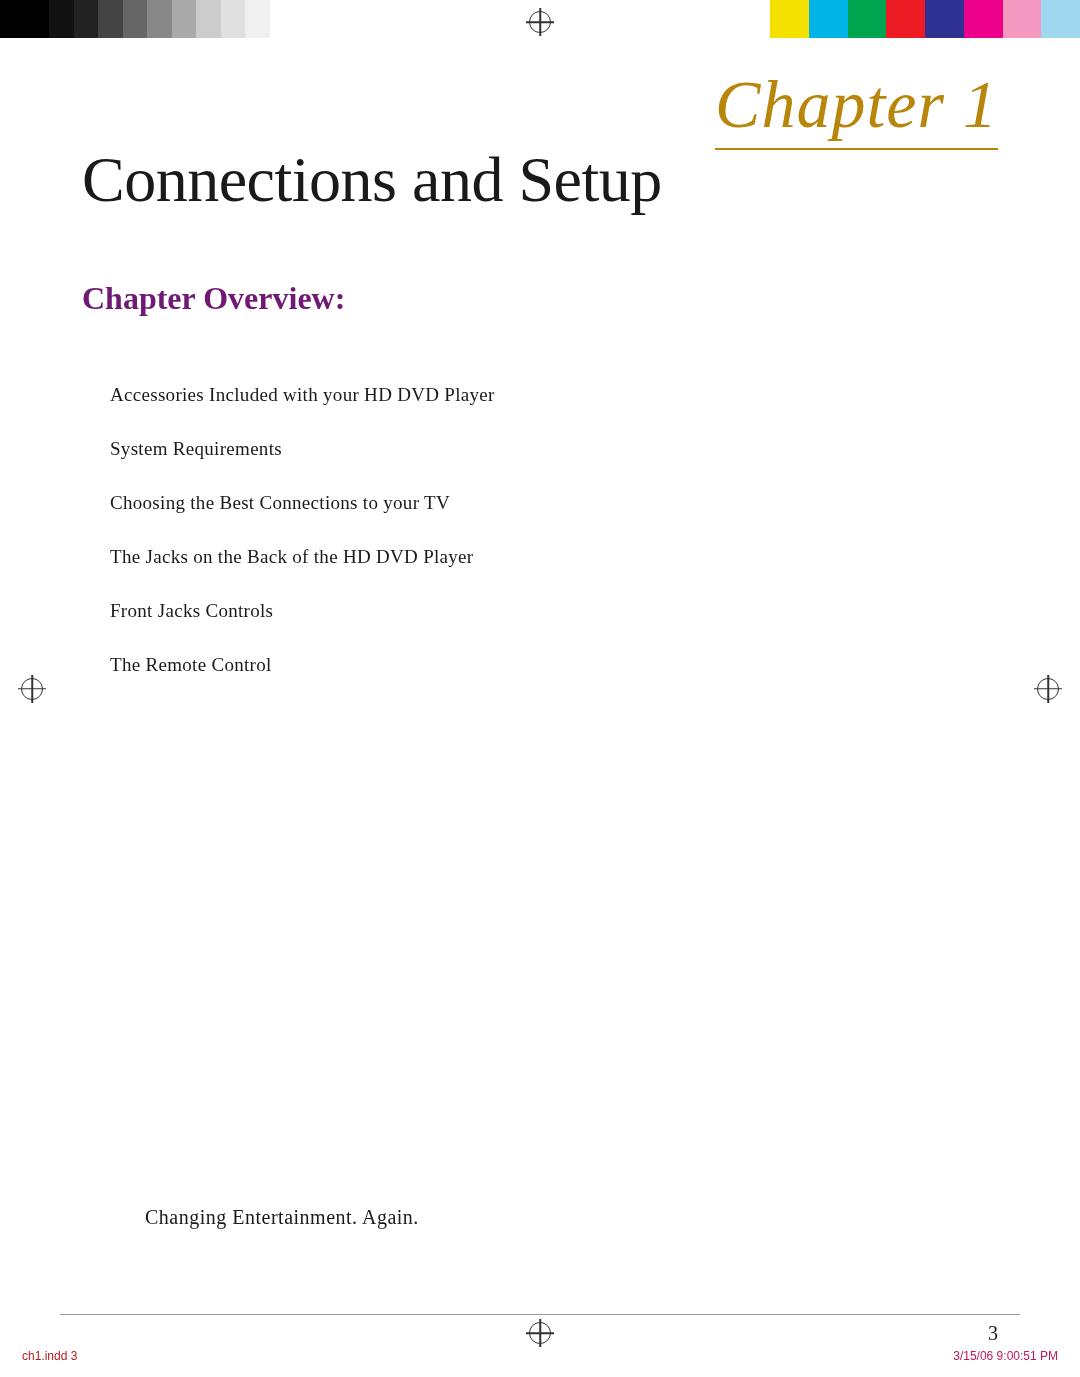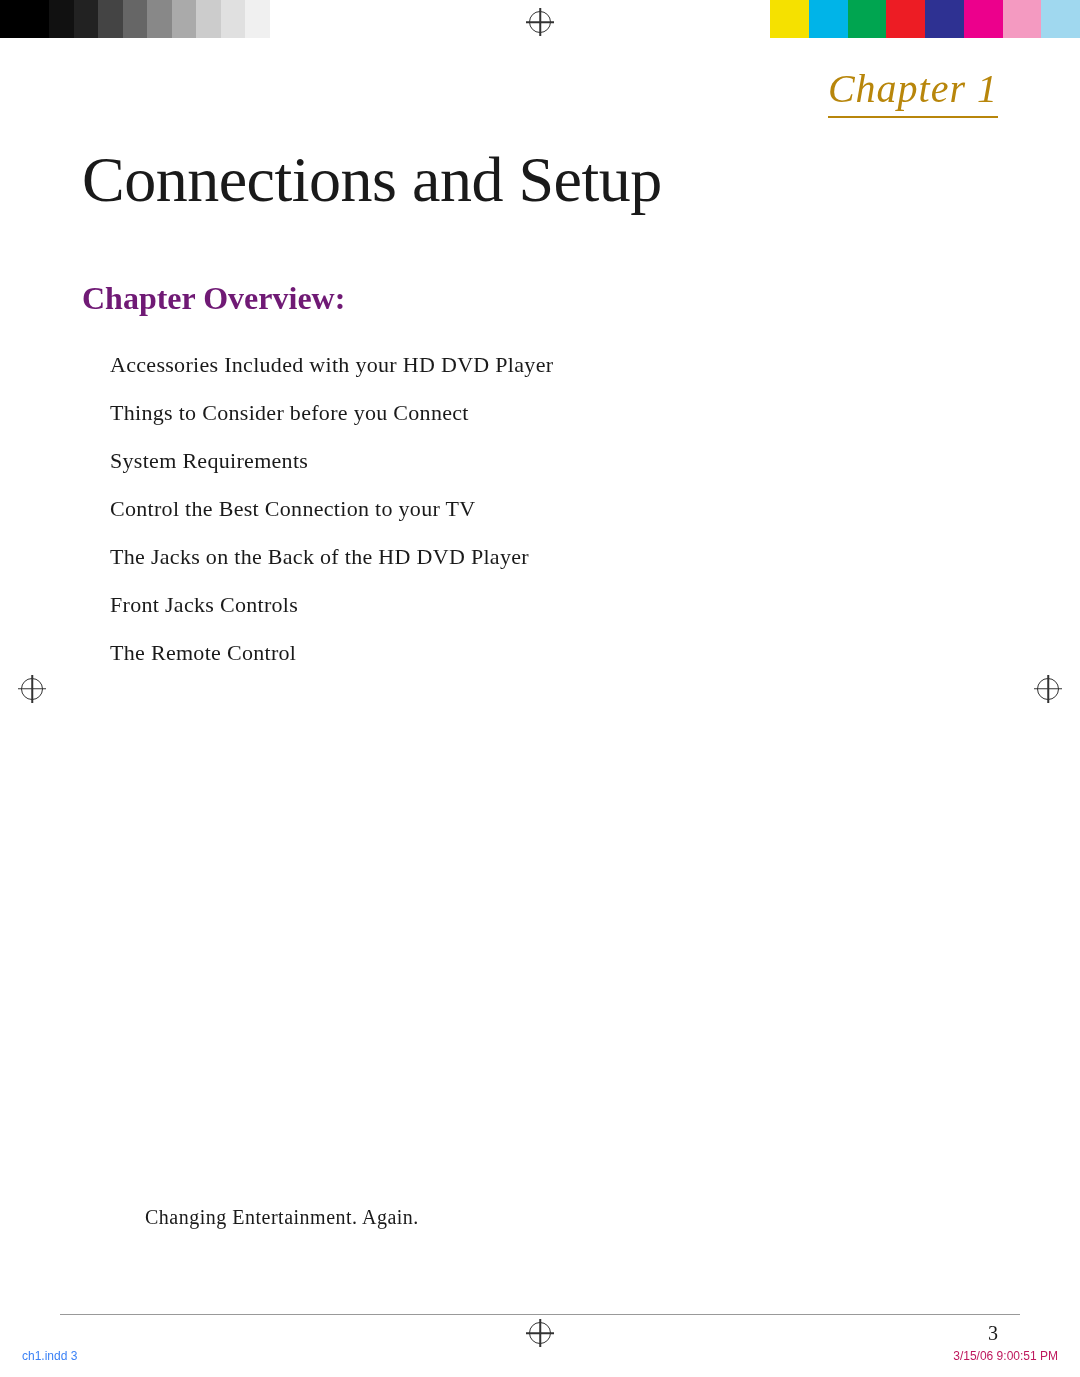--- a/index.html
+++ b/index.html
@@ -109,21 +109,21 @@
       bottom: 30px;
       left: 50%;
       transform: translateX(-50%);
     }
 
     
     .chapter-heading {
       position: absolute;
       top: 65px;
       right: 82px;
-      font-size: 40px;
+      font-size: 68px;
       font-weight: 400;
       color: #b8860b;
       font-style: italic;
       border-bottom: 2px solid #b8860b;
       padding-bottom: 4px;
       letter-spacing: 1px;
     }
 
     
     .main-title {
@@ -151,25 +151,26 @@
 
     
     .toc-list {
       position: absolute;
       top: 352px;
       left: 110px;
       list-style: none;
     }
 
     .toc-list li {
-      font-size: 22px;
+      font-size: 19px;
       color: #1a1a1a;
       margin-bottom: 22px;
       letter-spacing: 0.3px;
       font-weight: 400;
+      margin-top: 32px;
     }
 
     
     .tagline {
       position: absolute;
       bottom: 148px;
       left: 145px;
       font-size: 20px;
       color: #1a1a1a;
       letter-spacing: 0.5px;
@@ -183,21 +184,21 @@
       font-size: 20px;
       color: #1a1a1a;
     }
 
     
     .file-info-left {
       position: absolute;
       bottom: 14px;
       left: 22px;
       font-size: 12px;
-      color: #3b82f6;
+      color: #b91c1c;
       font-family: Arial, sans-serif;
     }
 
     
     .file-info-right {
       position: absolute;
       bottom: 14px;
       right: 22px;
       font-size: 12px;
       color: #be185d;
@@ -270,23 +271,22 @@
 </div>
 
 <div class="chapter-heading">Chapter 1</div>
 
 <div class="main-title">Connections and Setup</div>
 
 <div class="chapter-overview">Chapter Overview:</div>
 
 <ul class="toc-list">
   <li>Accessories  Included  with  your  HD DVD Player</li>
-  <li>Things  to  Consider  before  you  Connect</li>
   <li>System  Requirements</li>
-  <li>Control  the Best Connection  to  your  TV</li>
+  <li>Choosing  the Best Connections  to  your  TV</li>
   <li>The  Jacks on  the Back of  the  HD DVD Player</li>
   <li>Front  Jacks Controls</li>
   <li>The  Remote  Control</li>
 </ul>
 
 <div class="tagline">Changing  Entertainment.   Again.</div>
 
 <div class="bottom-rule"></div>
 
 <div class="page-number">3</div>

